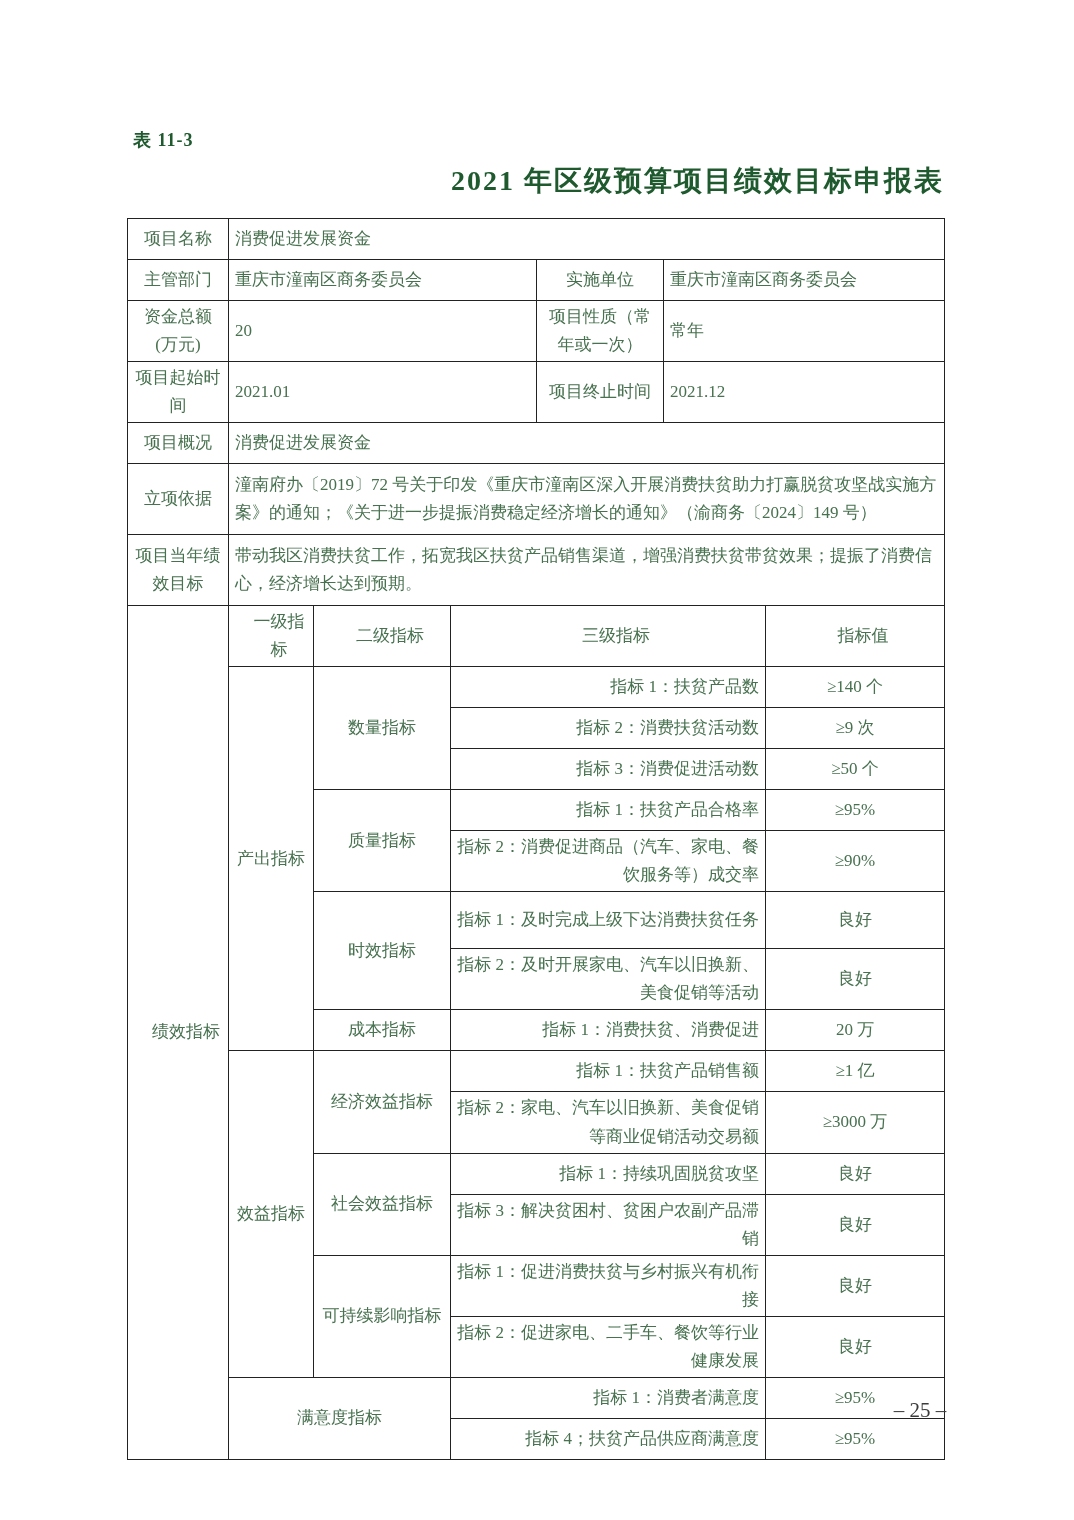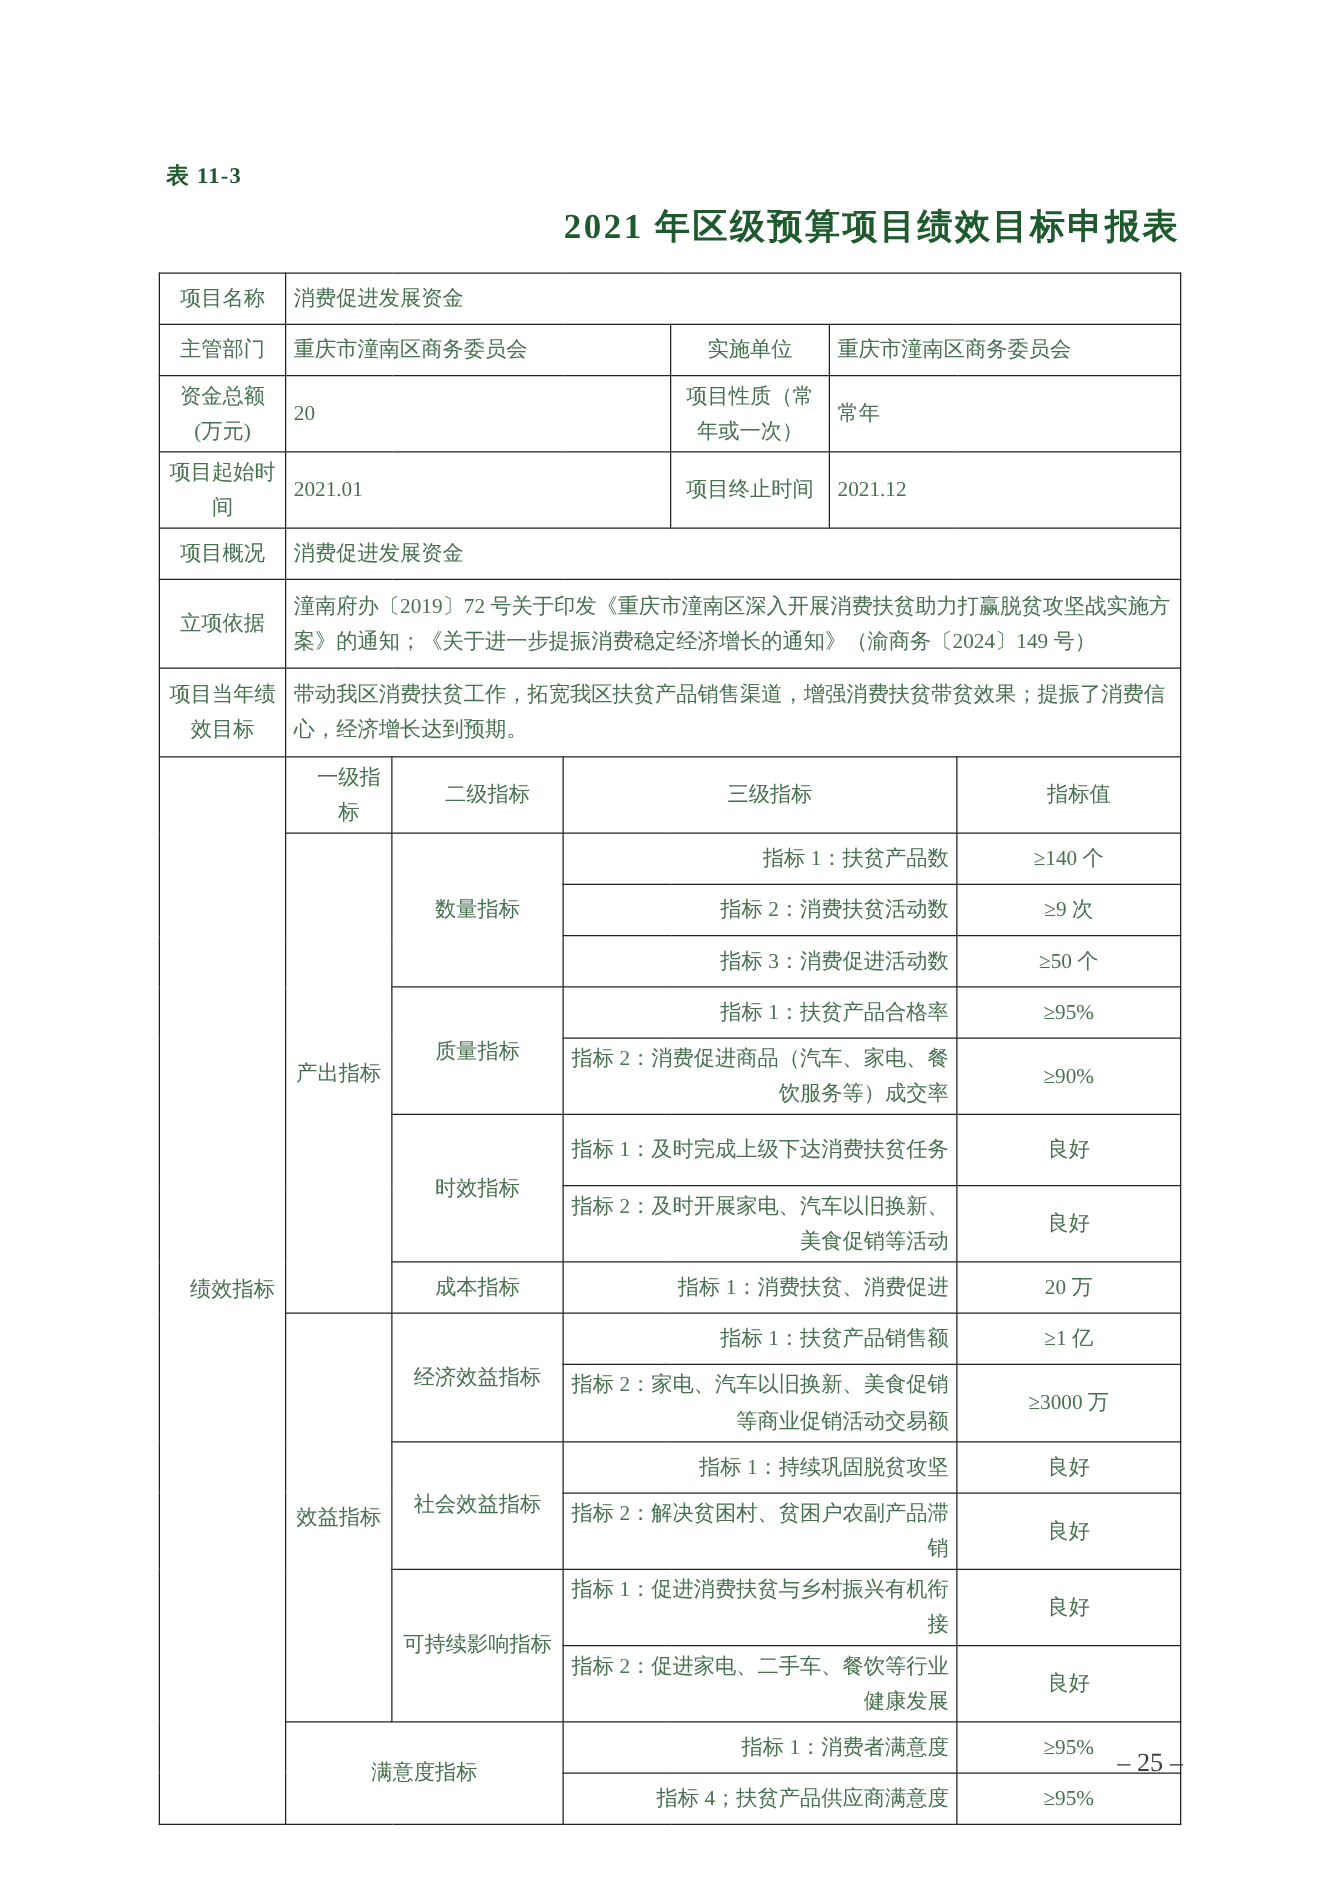--- a/index.html
+++ b/index.html
@@ -166,21 +166,21 @@
     <tr class="h56">
       <td class="l3" colspan="3">指标 2：家电、汽车以旧换新、美食促销等商业促销活动交易额</td>
       <td class="ctr">≥3000 万</td>
     </tr>
     <tr class="h40">
       <td class="ctr" rowspan="2">社会效益指标</td>
       <td class="l3" colspan="3">指标 1：持续巩固脱贫攻坚</td>
       <td class="ctr">良好</td>
     </tr>
     <tr class="h56">
-      <td class="l3" colspan="3">指标 2：解决贫困村、贫困户农副产品滞销</td>
+      <td class="l3" colspan="3">指标 3：解决贫困村、贫困户农副产品滞销</td>
       <td class="ctr">良好</td>
     </tr>
     <tr class="h56">
       <td class="ctr" rowspan="2">可持续影响指标</td>
       <td class="l3" colspan="3">指标 1：促进消费扶贫与乡村振兴有机衔接</td>
       <td class="ctr">良好</td>
     </tr>
     <tr class="h56">
       <td class="l3" colspan="3">指标 2：促进家电、二手车、餐饮等行业健康发展</td>
       <td class="ctr">良好</td>

